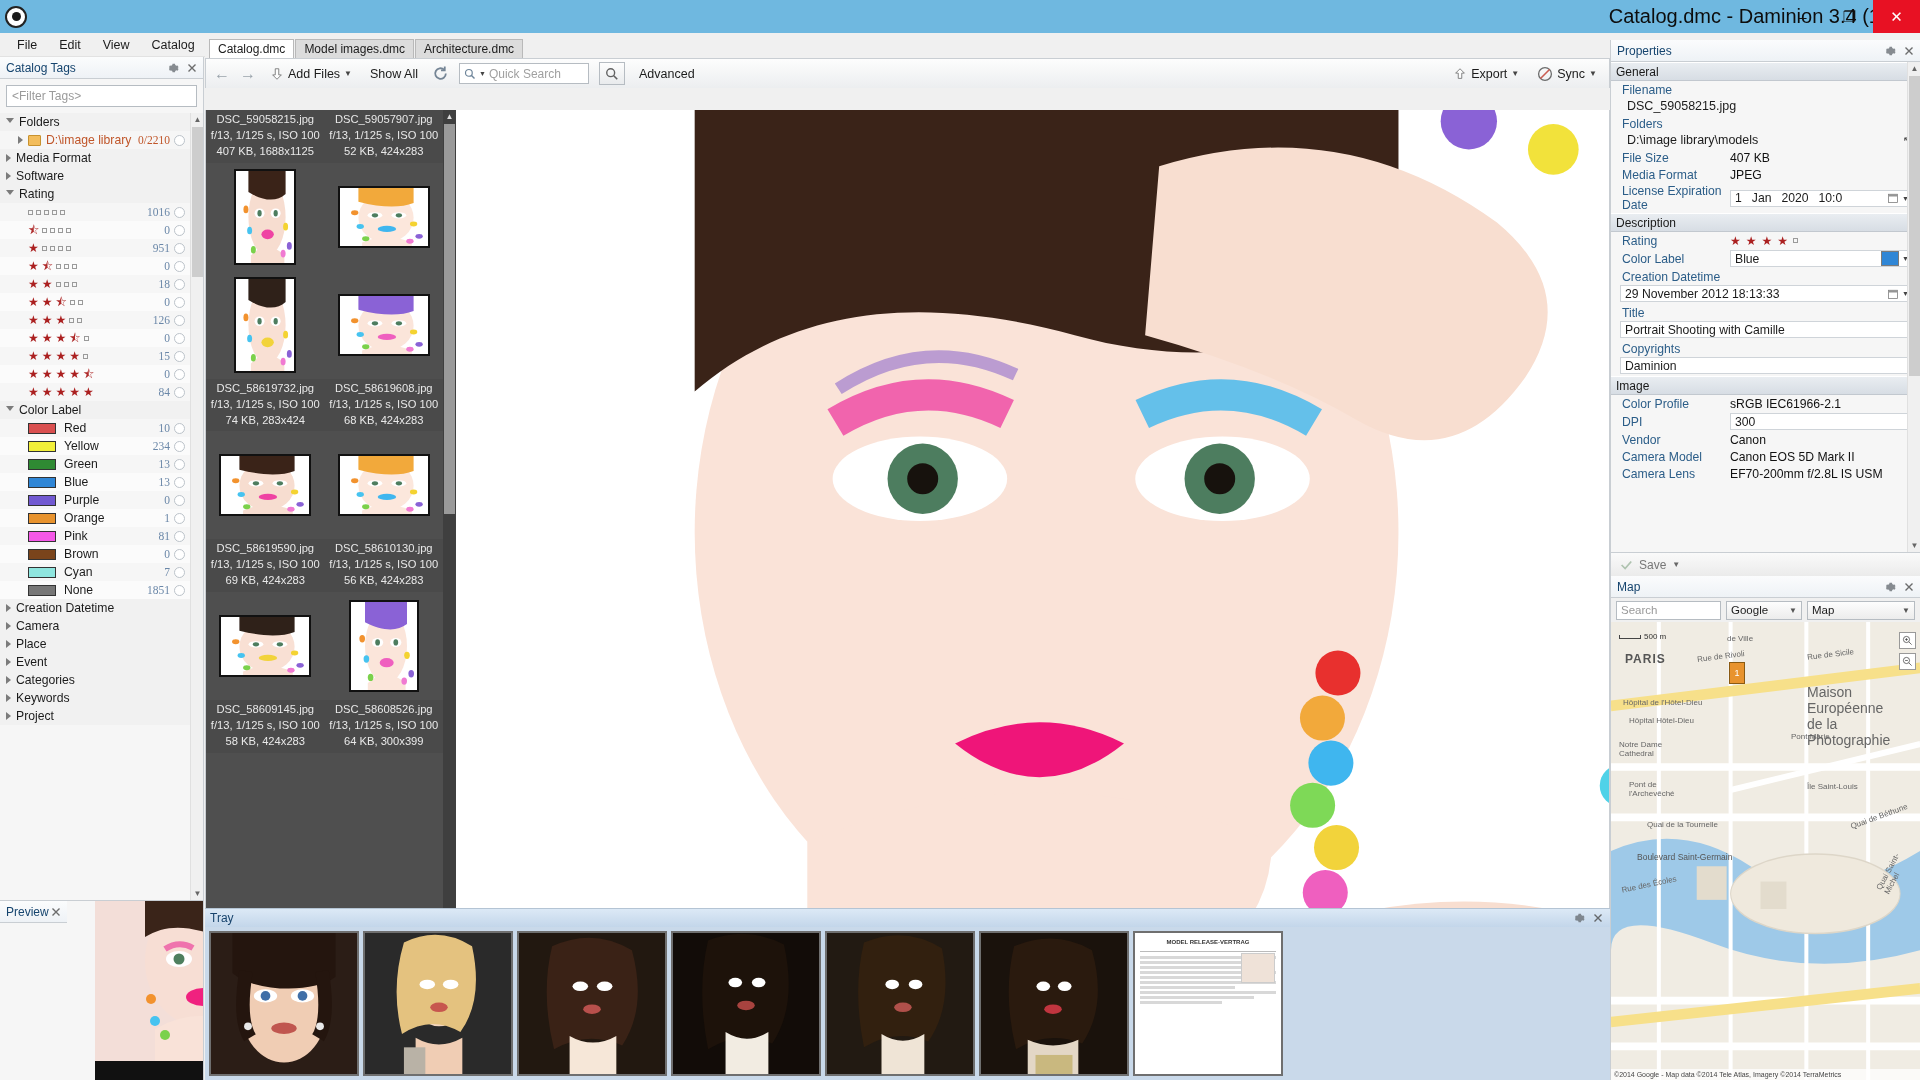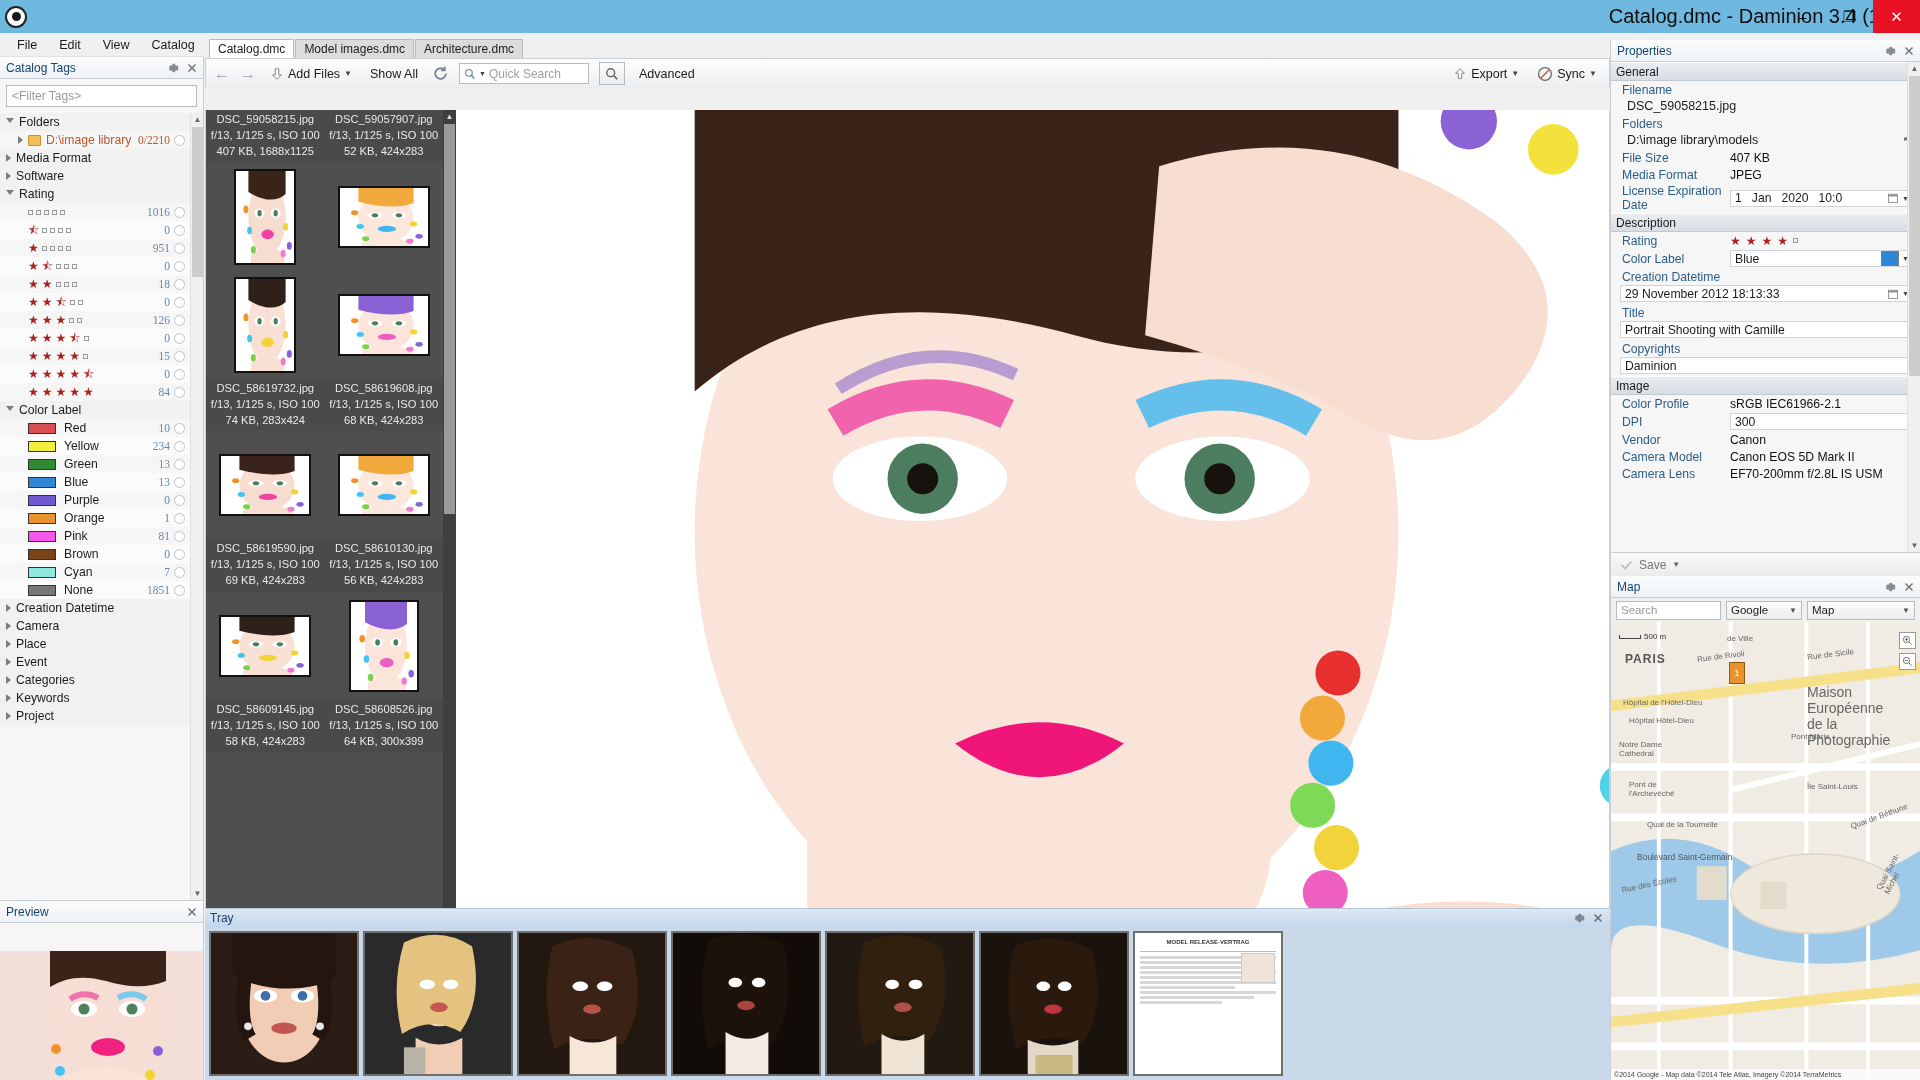--- a/index.html
+++ b/index.html
@@ -82,21 +82,21 @@
   .stars { display: flex; gap: 3px; margin-left: 22px; align-items: center; }
   .st { font-size: 12px; color: #ab2020; line-height: 1; }
   .st.half { color: #ab2020; opacity: .95; }
   .st.empty { width: 5px; height: 5px; border: 1px solid #9a9a9a; display: inline-block; }
   .swatch { width: 28px; height: 11px; border: 1px solid #333; margin-left: 22px; margin-right: 8px; }
   .scroll-v { position: absolute; right: 0; top: 0; width: 13px; bottom: 0; background: #f0f0f0; border-left: 1px solid #e0e0e0; }
   .scroll-v .thumb { position: absolute; left: 1px; width: 11px; background: #cdcdcd; }
   .sb-arrow { position: absolute; left: 0; width: 13px; height: 13px; display: flex; align-items: center; justify-content: center; font-size: 8px; color: #666; }
 
   
-  .preview { height: 180px; border-top: 1px solid #c9ced3; display: flex; flex-direction: column; gap: 28px; }
+  .preview { height: 180px; border-top: 1px solid #c9ced3; display: flex; flex-direction: row; gap: 28px; }
   .previewimg { flex: 1; background: #111; position: relative; overflow: hidden; }
 
   
   .center { position: absolute; left: 205px; top: 40px; right: 310px; bottom: 0; background: #f0f0f0; }
   .tabsrow { height: 18px; display: flex; align-items: flex-end; padding-left: 4px; background: #f0f0f0; }
   .tab { padding: 2px 8px 2px 8px; font-size: 12px; background: #dcdcdc; border: 1px solid #b9b9b9; border-bottom: none; margin-right: 1px; }
   .tab.active { background: #fff; }
   .toolbar { height: 30px; display: flex; align-items: center; gap: 10px; padding: 0 8px;
              background: linear-gradient(#fdfdfd,#eceef0); border: 1px solid #c9ced3; border-bottom: none; }
   .tbtn { display: flex; align-items: center; gap: 4px; font-size: 12.5px; padding: 2px 4px; }

